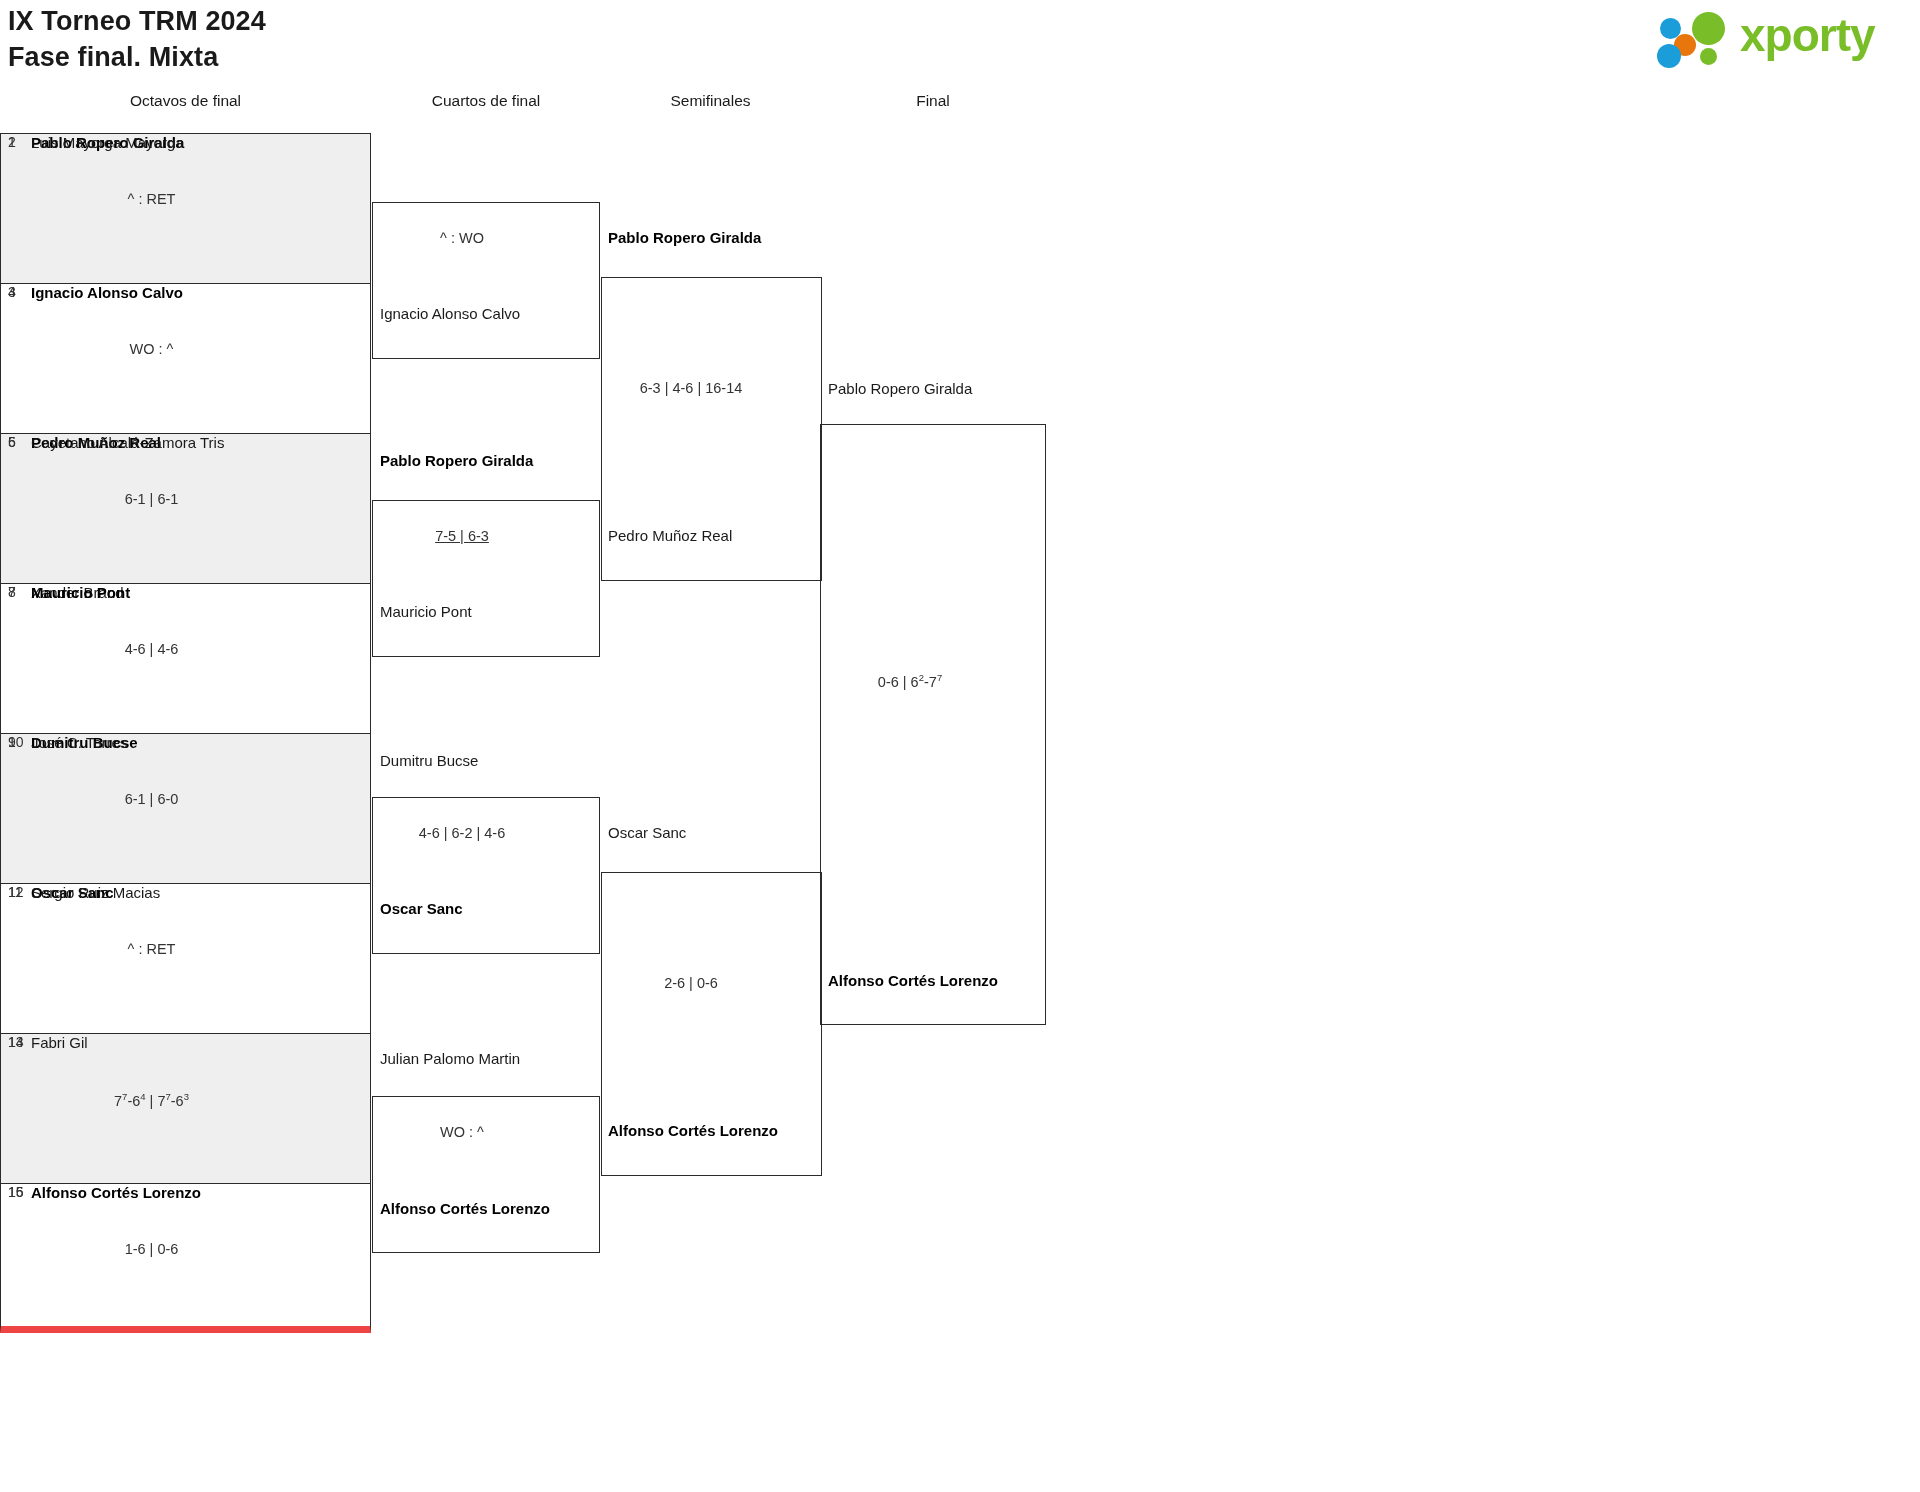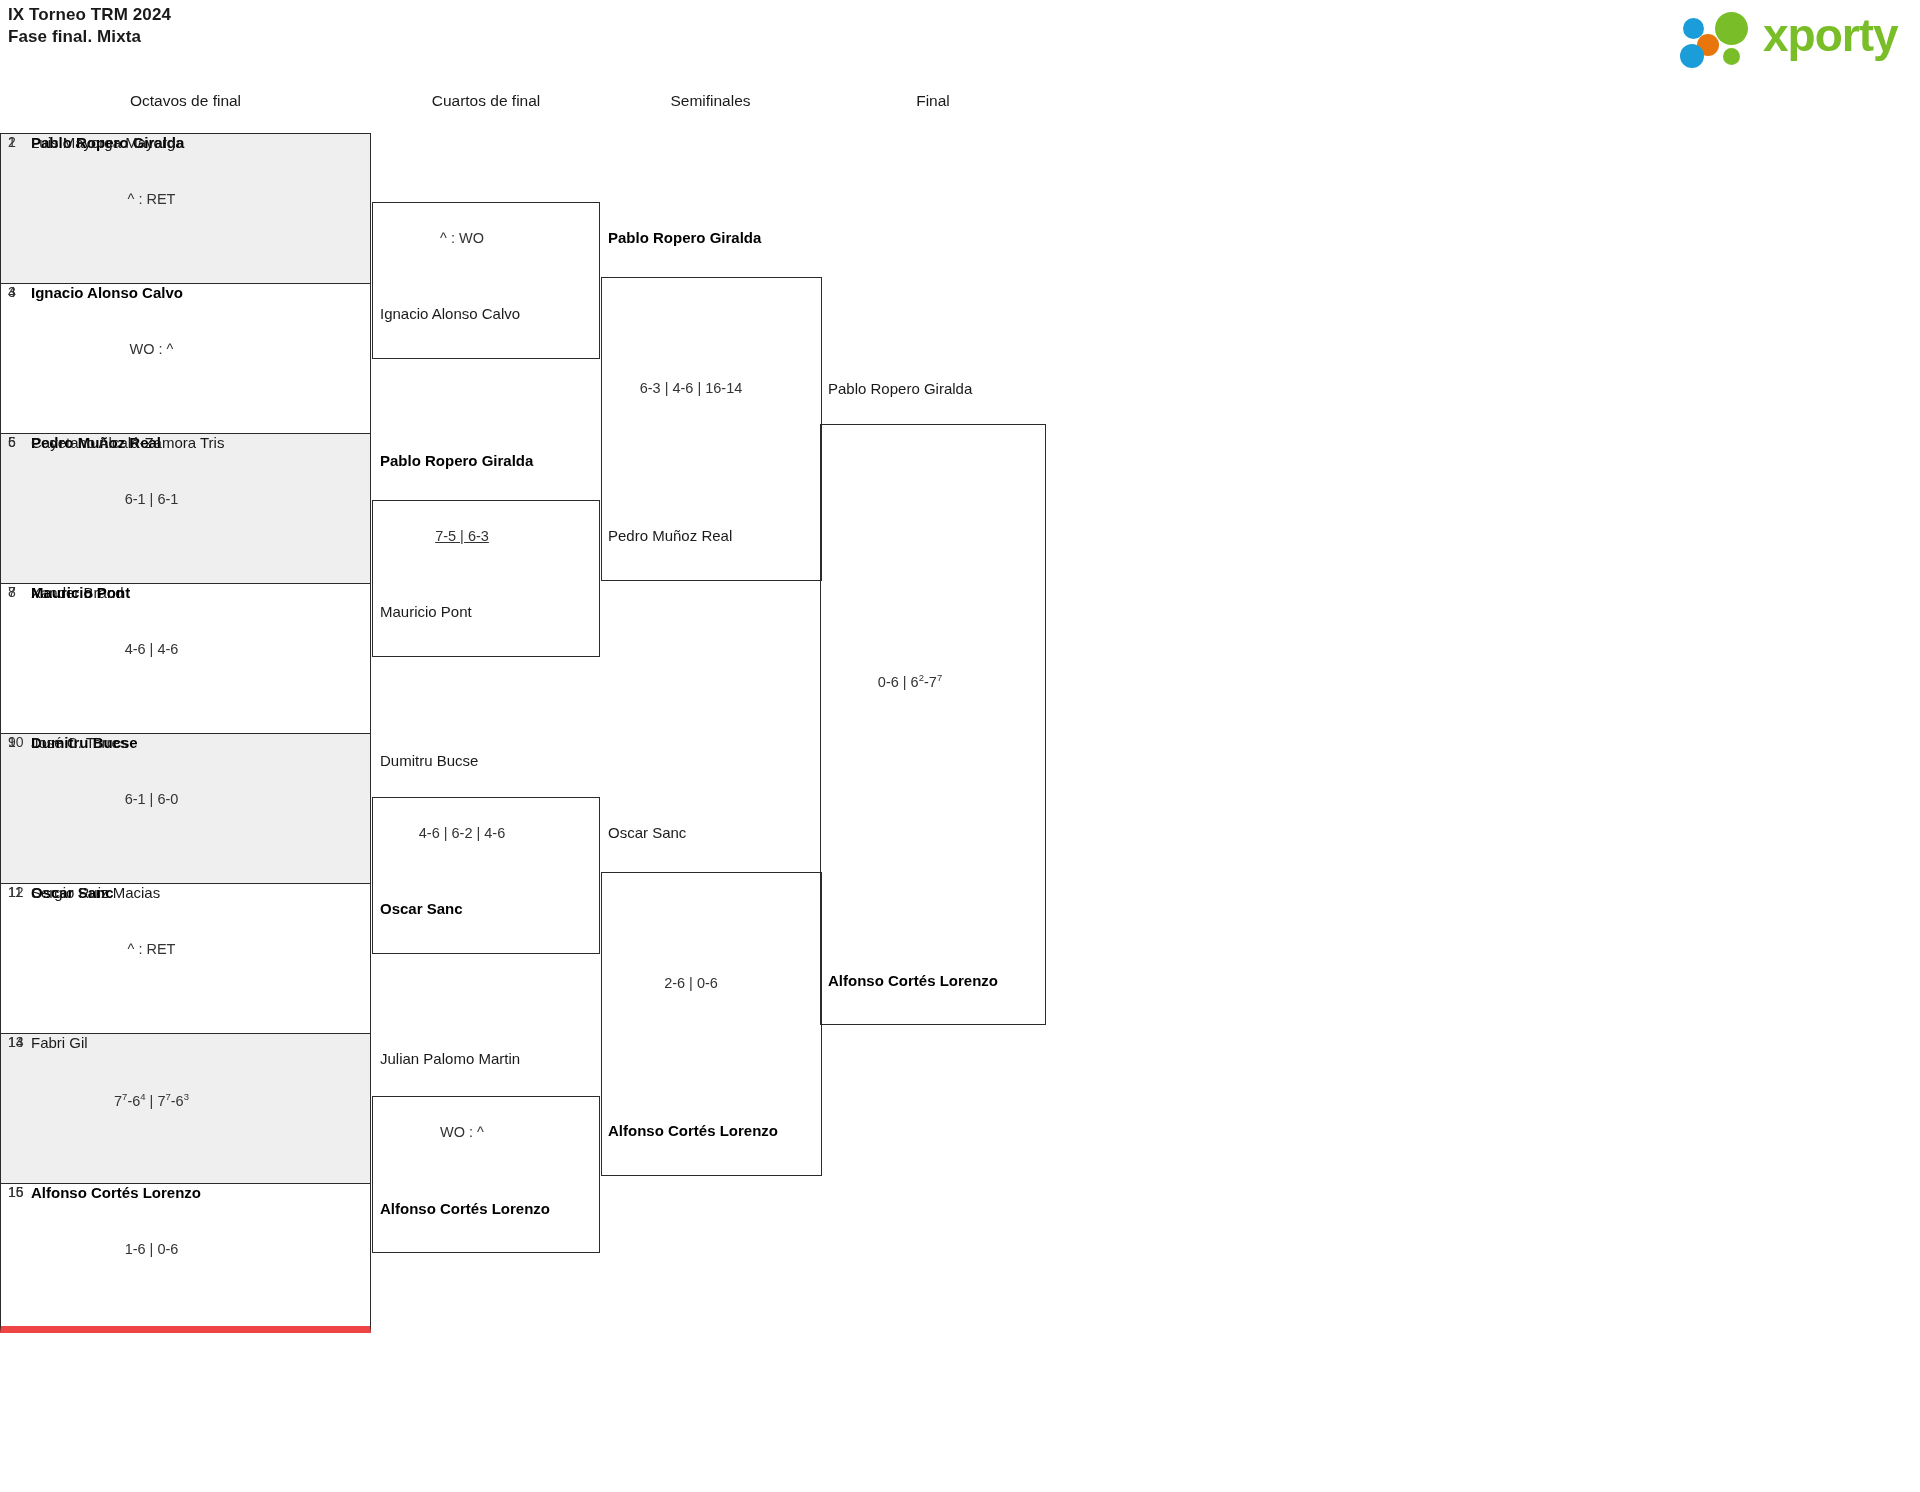--- a/index.html
+++ b/index.html
@@ -12,31 +12,31 @@
     color: #1a1a1a;
     position: relative;
     overflow: hidden;
   }
 
   
   #header-title {
     position: absolute;
     left: 8px;
     top: 4px;
-    font-size: 17px;
+    font-size: 27px;
     font-weight: 700;
     line-height: 1.32;
     letter-spacing: .1px;
   }
   #header-title div { white-space: pre; }
 
   
   #brand-logo {
     position: absolute;
-    right: 5px;
+    right: 28px;
     top: 6px;
     width: 240px;
     height: 62px;
   }
   #brand-logo .logo-text {
     position: absolute;
     left: 88px;
     top: 2px;
     font-size: 46px;
     font-weight: 700;

